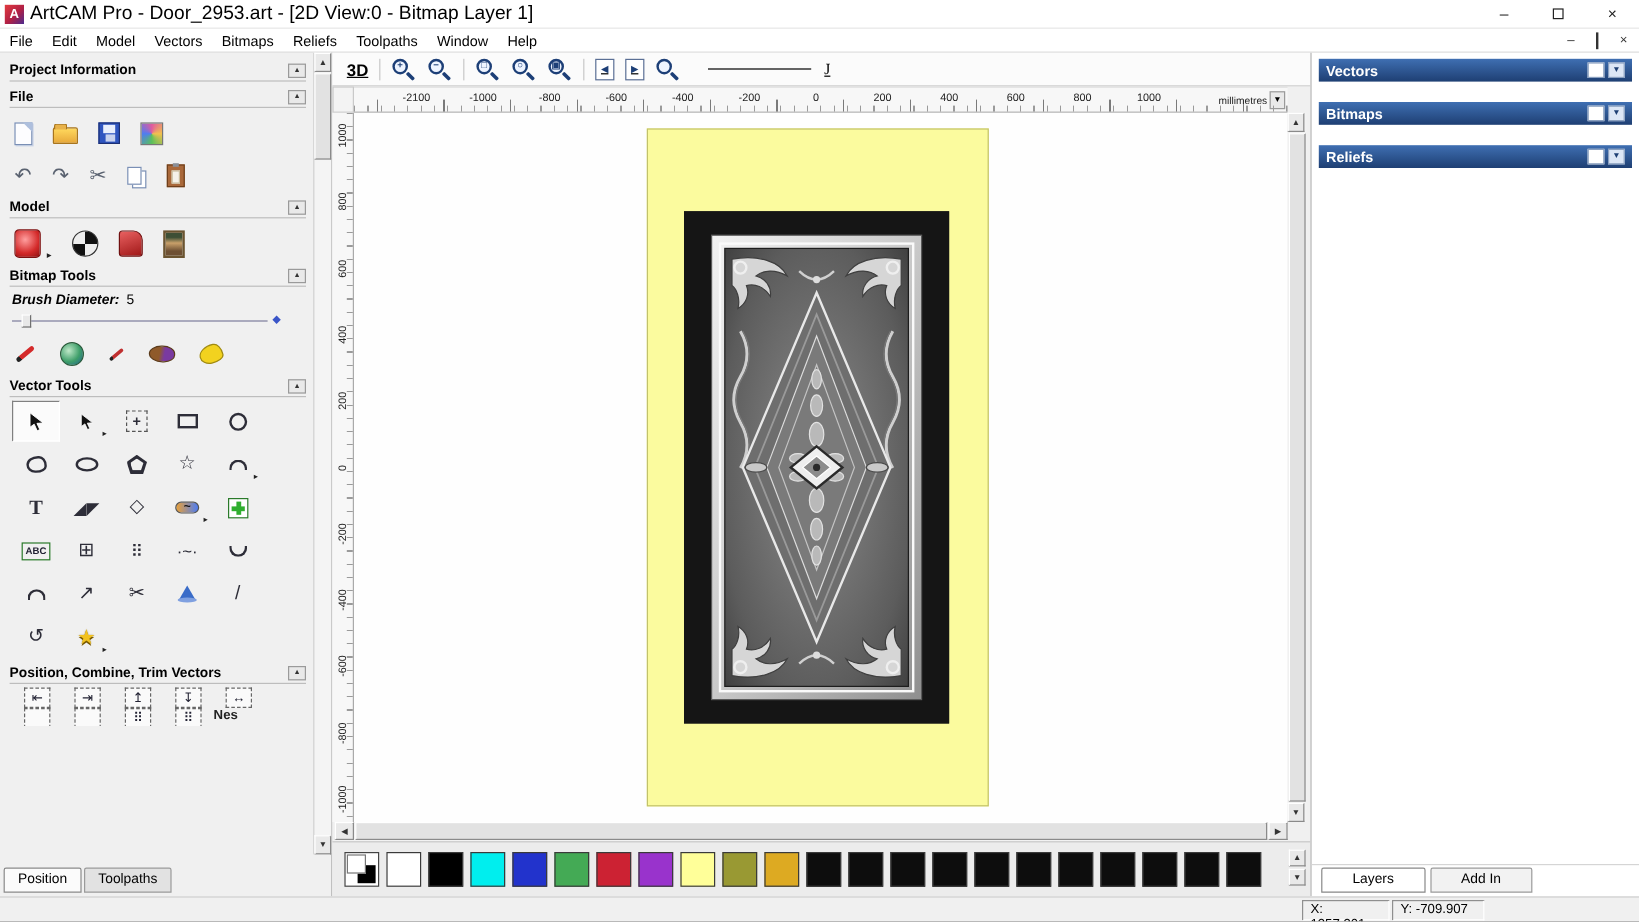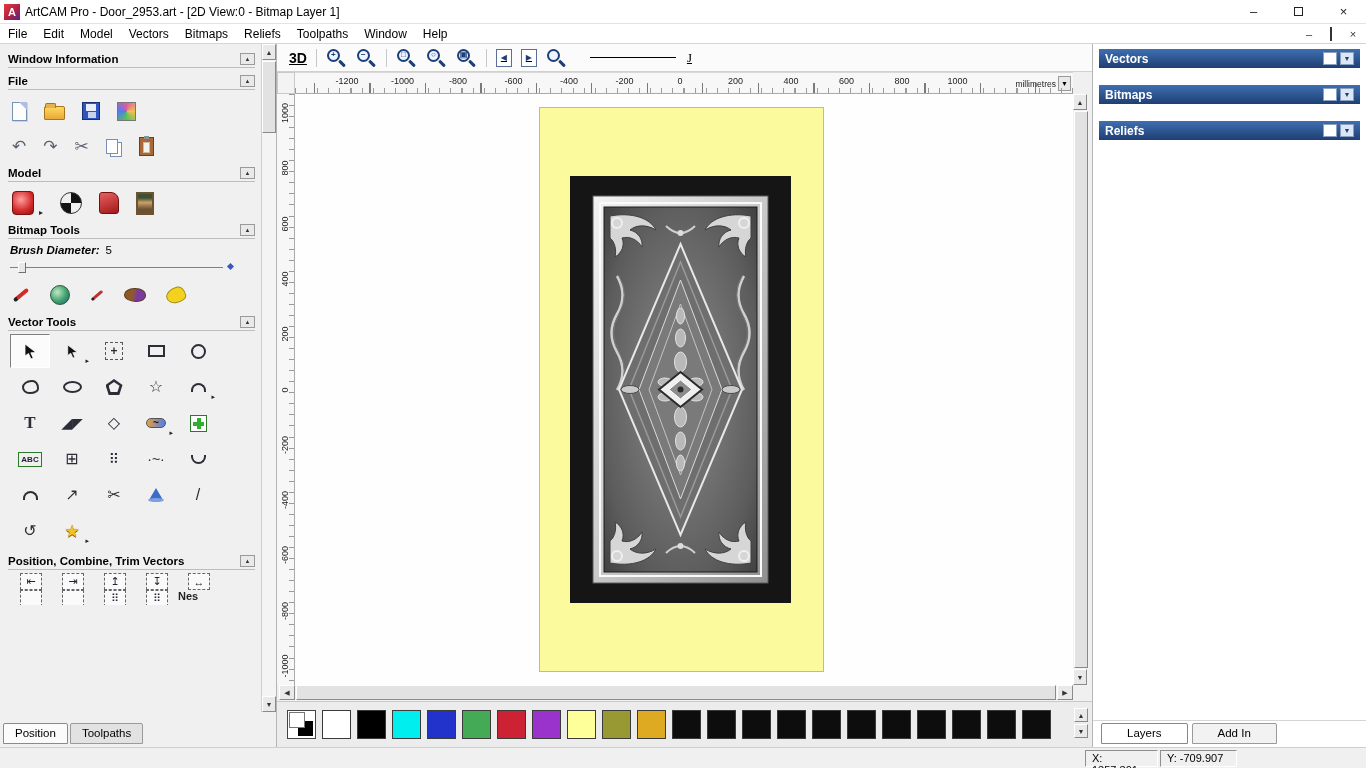--- a/index.html
+++ b/index.html
@@ -5,21 +5,21 @@
   * { margin:0; padding:0; box-sizing:border-box; }
   body { background:#555; }
   .app { position:relative; width:1366px; height:768px; overflow:hidden;
          background:#f0f0f0; font-family:"Liberation Sans",sans-serif; font-size:12px; color:#000; }
 
   
   .title-bar { position:absolute; left:0; top:0; right:0; height:24px; background:#fff;
                display:flex; align-items:center; border-bottom:1px solid #e3e3e3; }
   .app-logo { width:16px; height:16px; margin:0 5px 0 4px; background:linear-gradient(135deg,#e23a3f 0%,#b02045 55%,#4a2a8f 100%);
               color:#fff; font-size:11px; font-weight:bold; display:flex; align-items:center; justify-content:center; }
-  .title-text { font-size:12px; }
+  .title-text { font-size:16px; }
   .win-controls { margin-left:auto; display:flex; height:100%; }
   .wbtn { width:45px; height:100%; display:flex; align-items:center; justify-content:center; font-size:13px; color:#222; }
   .wbtn .restore-box { width:9px; height:9px; border:1px solid #222; background:#fff; }
 
   
   .menu-bar { position:absolute; left:0; top:24px; right:0; height:20px; background:#fff;
               display:flex; align-items:center; border-bottom:1px solid #d5d5d5; }
   .menu-item { padding:2px 8px; font-size:12px; }
   .mdi-controls { margin-left:auto; display:flex; align-items:center; gap:8px; padding-right:6px; }
   .mdibtn { font-size:11px; color:#333; width:14px; text-align:center; }
@@ -230,21 +230,21 @@
       <span class="mdibtn">×</span>
     </div>
   </div>
 
   <div class="workspace">
 
     <div class="left-panel">
       <div class="panel-content">
 
         <div class="sec-h">
-          <span class="t">Window Information</span>
+          <span class="t">Project Information</span>
           <span class="btn">▲</span>
         </div>
 
         <div class="sec-h">
           <span class="t">File</span>
           <span class="btn">▲</span>
         </div>
         <div class="irow">
           <span class="i-page"></span>
           <span class="i-folder"></span>
@@ -442,21 +442,21 @@
             <span class="handle"></span>
           </span>
         <span class="line-sample"></span>
         <span class="pen-hook">J</span>
       </div>
 
       <div class="ruler-corner"></div>
       <div class="ruler-h">
         <span class="units">millimetres</span>
         <span class="units-dd">▼</span>
-      <span class="htick" style="left: 52px;">-1200</span>
+      <span class="htick" style="left: 52px;">-2100</span>
           <span class="htick" style="left: 107.5px;">-1000</span>
           <span class="htick" style="left: 163px;">-800</span>
           <span class="htick" style="left: 218.5px;">-600</span>
           <span class="htick" style="left: 274px;">-400</span>
           <span class="htick" style="left: 329.5px;">-200</span>
           <span class="htick" style="left: 385px;">0</span>
           <span class="htick" style="left: 440.5px;">200</span>
           <span class="htick" style="left: 496px;">400</span>
           <span class="htick" style="left: 551.5px;">600</span>
           <span class="htick" style="left: 607px;">800</span>

